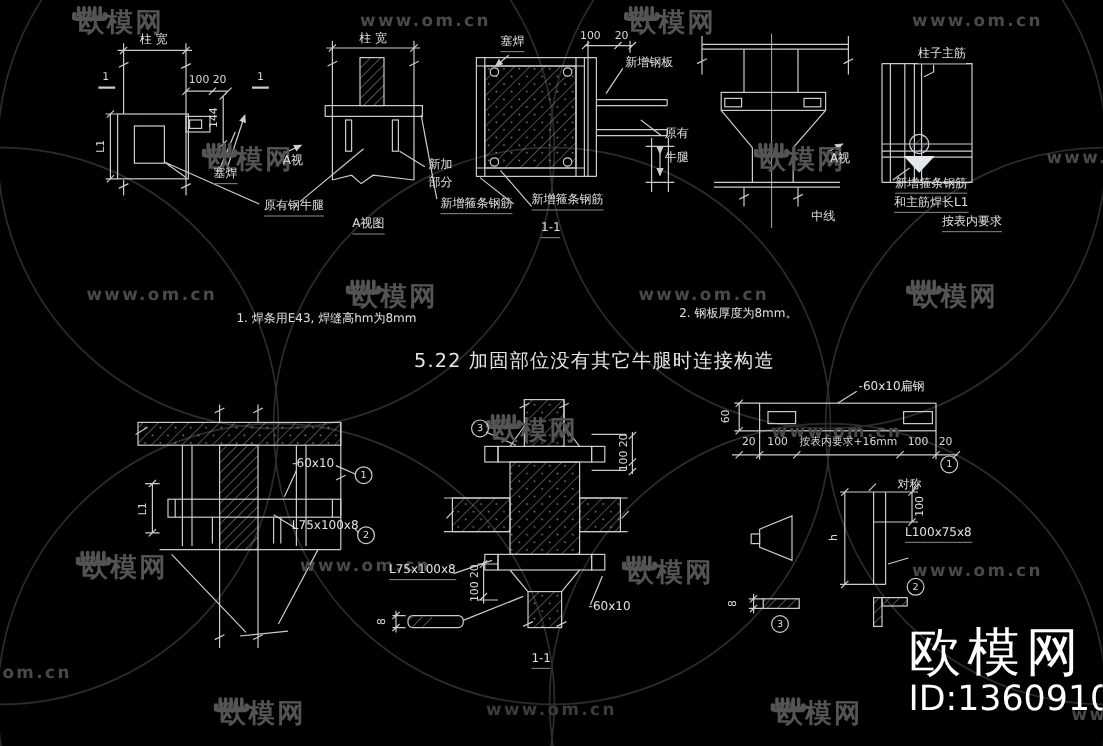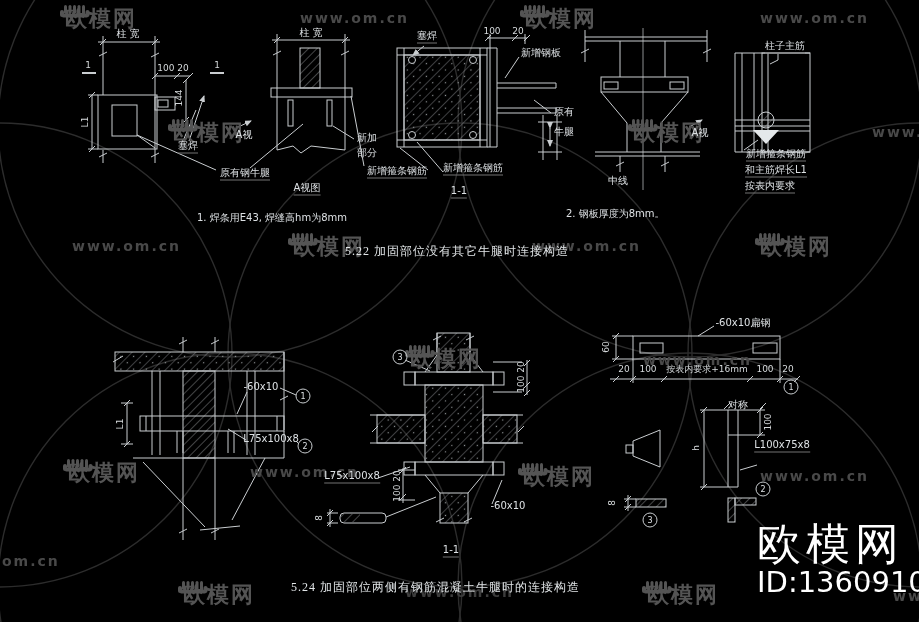--- a/index.html
+++ b/index.html
@@ -4,22 +4,22 @@
 <style>
   html,body{margin:0;padding:0;background:#000;}
   .canvas{position:relative;width:919px;height:622px;background:#000;overflow:hidden;
           font-family:"DejaVu Sans","Liberation Sans",sans-serif;}
   svg{position:absolute;left:0;top:0;}
   .lbl{position:absolute;color:#dde1e4;font-size:10px;line-height:1;white-space:nowrap;
        transform:translate(-50%,-50%);z-index:5;}
   .dim{font-size:9px;color:#d5d9db;}
   .rot{transform:translate(-50%,-50%) rotate(-90deg);}
   .u{border-bottom:1px solid #737373;padding-bottom:2px;text-align:center;}
-  .la{transform:none;}
-  .cap{font-size:12px;letter-spacing:1px;color:#e2e6e8;font-family:Liberation Serif, serif;}
+  .la{transform:none;margin-top:48px;}
+  .cap{font-size:16px;letter-spacing:1px;color:#e2e6e8;}
   .tag{position:absolute;width:13px;height:13px;border:1px solid #c9cdd0;border-radius:50%;
        color:#dde1e4;font-size:8px;line-height:13px;text-align:center;
        transform:translate(-50%,-50%);z-index:5;}
   .wm{position:absolute;display:flex;align-items:center;gap:5px;z-index:2;}
   .wmtxt{font-size:22px;font-weight:700;color:#545454;letter-spacing:2px;}
   .wmurl{position:absolute;font-size:14px;font-weight:700;color:#494949;letter-spacing:2px;z-index:2;}
   .corner{position:absolute;z-index:6;color:#fff;}
   .corner-logo{font-size:44px;letter-spacing:5px;font-weight:500;line-height:1;}
   .corner-id{font-size:29px;font-weight:500;line-height:1;margin-top:2px;letter-spacing:0;}
 </style>
@@ -412,27 +412,27 @@
 
   <div class="lbl u" style="left:427px;top:37px">塞焊</div>
   <div class="lbl dim" style="left:492px;top:31px">100</div>
   <div class="lbl dim" style="left:518px;top:31px">20</div>
   <div class="lbl" style="left:541px;top:53px">新增钢板</div>
   <div class="lbl" style="left:564px;top:112px">原有</div>
   <div class="lbl" style="left:564px;top:132px">牛腿</div>
   <div class="lbl u" style="left:473px;top:169px">新增箍条钢筋</div>
   <div class="lbl u" style="left:459px;top:192px">1-1</div>
 
-  <div class="lbl" style="left:618px;top:181px">中线</div>
+  <div class="lbl" style="left:686px;top:181px">中线</div>
   <div class="lbl" style="left:700px;top:133px">A视</div>
 
   <div class="lbl u" style="left:785px;top:47px">柱子主筋</div>
   <div class="lbl u" style="left:776px;top:155px">新增箍条钢筋</div>
   <div class="lbl u" style="left:776px;top:171px">和主筋焊长L1</div>
-  <div class="lbl u" style="left:770px;top:187px">按表内要求</div>
+  <div class="lbl u" style="left:810px;top:187px">按表内要求</div>
 
   <div class="lbl la" style="left:197px;top:213px">1. 焊条用E43, 焊缝高hm为8mm</div>
   <div class="lbl la" style="left:566px;top:209px">2. 钢板厚度为8mm。</div>
   <div class="lbl la cap" style="left:345px;top:245px">5.22 加固部位没有其它牛腿时连接构造</div>
 
   <div class="lbl" style="left:261px;top:387px">-60x10</div>
   <div class="lbl" style="left:271px;top:439px">L75x100x8</div>
   <div class="lbl dim rot" style="left:120px;top:424px">L1</div>
   <div class="tag" style="left:303px;top:396px">1</div>
   <div class="tag" style="left:305px;top:446px">2</div>
@@ -446,21 +446,21 @@
   <div class="lbl u" style="left:451px;top:551px">1-1</div>
 
   <div class="lbl" style="left:743px;top:323px">-60x10扁钢</div>
   <div class="lbl dim rot" style="left:606px;top:347px">60</div>
   <div class="lbl dim" style="left:624px;top:369px">20</div>
   <div class="lbl dim" style="left:648px;top:369px">100</div>
   <div class="lbl dim" style="left:707px;top:369px">按表内要求+16mm</div>
   <div class="lbl dim" style="left:765px;top:369px">100</div>
   <div class="lbl dim" style="left:788px;top:369px">20</div>
   <div class="tag" style="left:791px;top:387px">1</div>
-  <div class="lbl" style="left:738px;top:405px">对称</div>
+  <div class="lbl" style="left:758px;top:405px">对称</div>
   <div class="lbl dim rot" style="left:768px;top:422px">100</div>
   <div class="lbl dim rot" style="left:696px;top:448px">h</div>
   <div class="lbl u" style="left:782px;top:446px">L100x75x8</div>
   <div class="tag" style="left:763px;top:489px">2</div>
   <div class="lbl dim rot" style="left:612px;top:503px">8</div>
   <div class="tag" style="left:650px;top:520px">3</div>
 
   <div class="lbl la cap" style="left:291px;top:581px">5.24 加固部位两侧有钢筋混凝土牛腿时的连接构造</div>
 
   <div class="corner" style="left:757px;top:522px">

